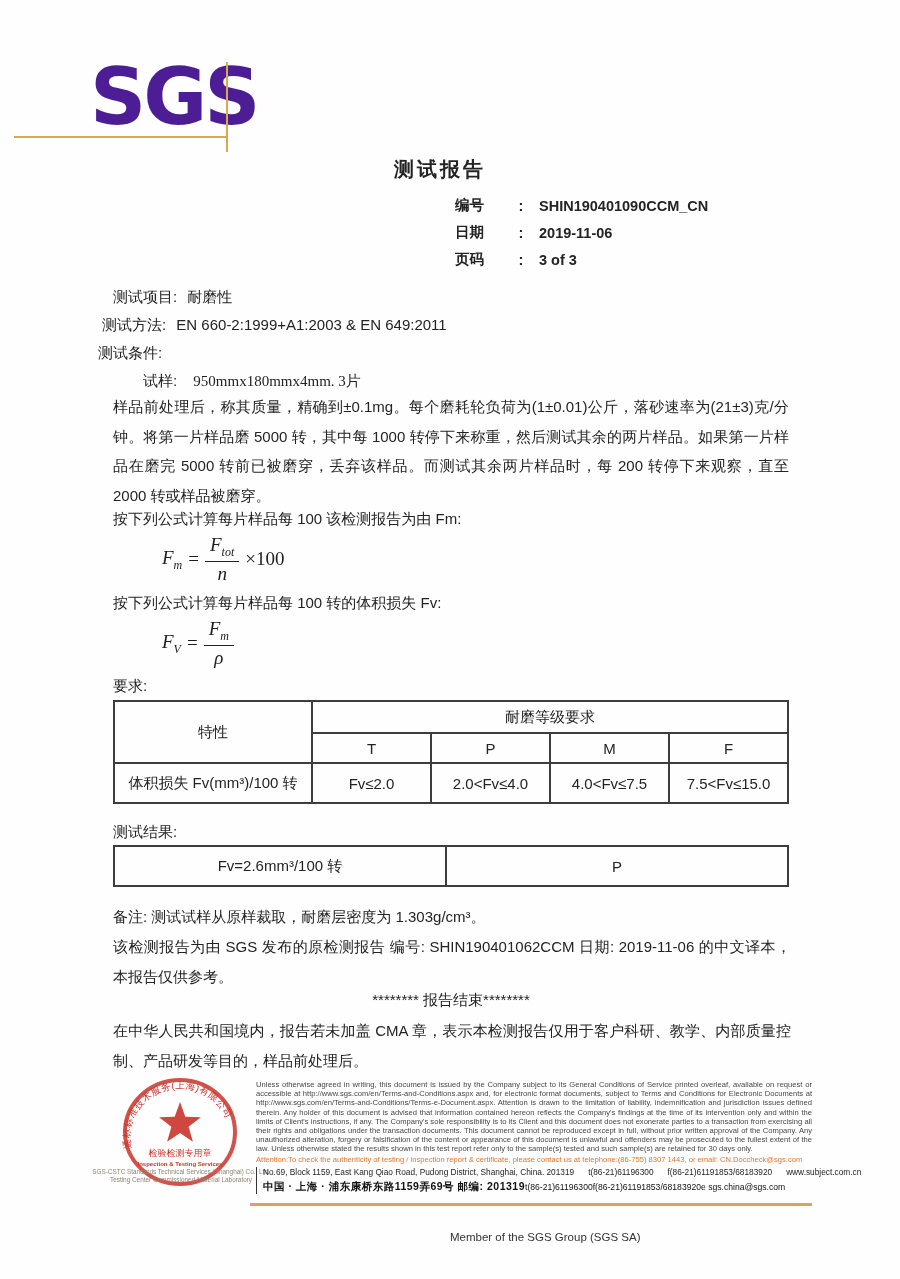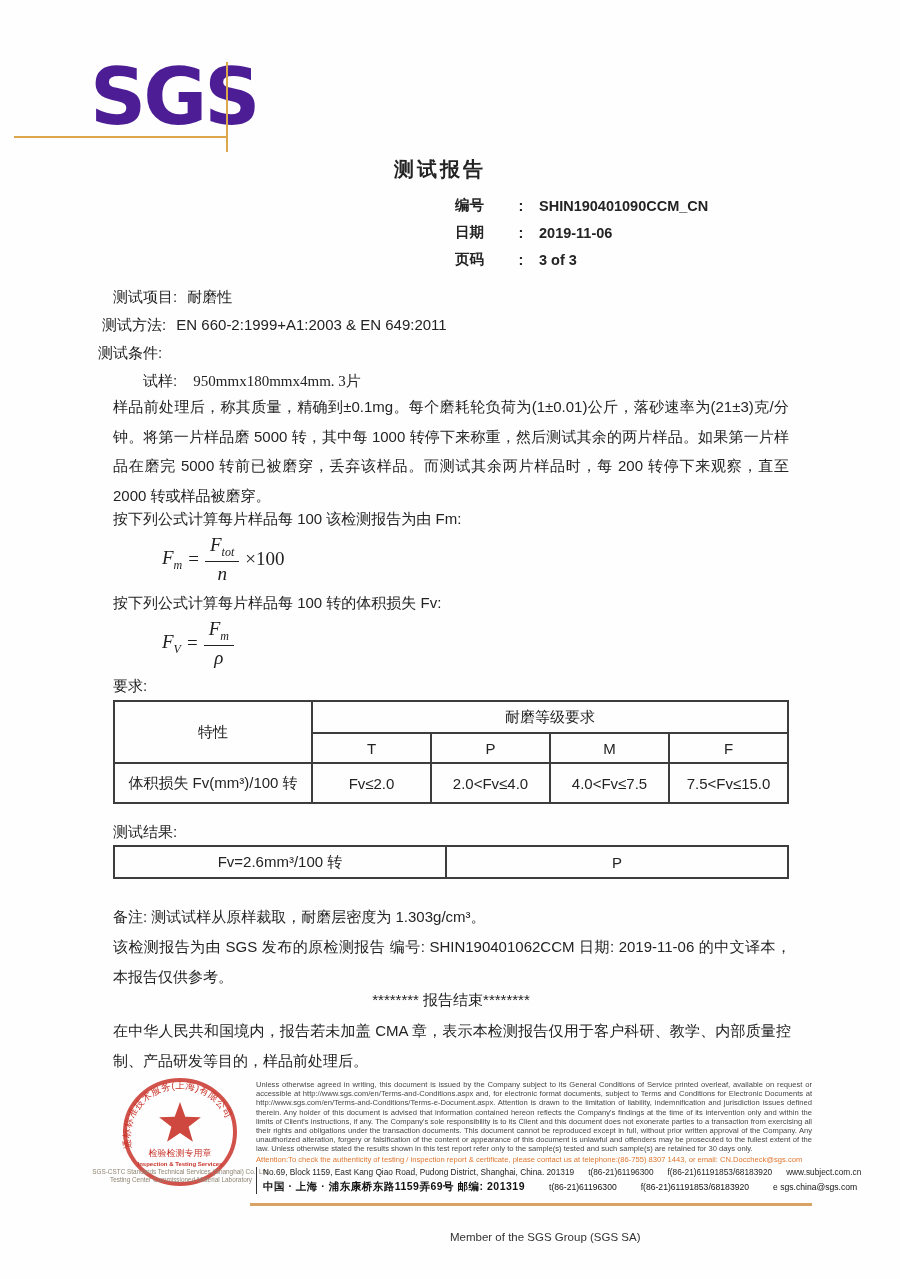--- a/index.html
+++ b/index.html
@@ -33,21 +33,21 @@
   .upright{font-style:normal;font-family:"Liberation Serif",serif;}
   
   table{border-collapse:collapse;table-layout:fixed;}
   td,th{border:2px solid #3d3d3d;text-align:center;font-size:15px;font-weight:normal;
         padding:0;vertical-align:middle;}
   
   .fineprint{font-size:7.6px;line-height:9.2px;color:#464646;text-align:justify;}
   .attention{font-size:7.6px;line-height:9.4px;color:#e0762e;margin-top:1px;}
   .addr{border-left:1.6px solid #333;padding-left:6px;}
   .addr-row1{display:flex;gap:14px;font-size:8.3px;color:#1d1d1d;margin-top:3px;white-space:nowrap;}
-  .addr-row2{display:flex;gap:24px;font-size:10.5px;color:#111;margin-top:3px;white-space:nowrap;
+  .addr-row2{display:flex;gap:0;font-size:10.5px;color:#111;margin-top:3px;white-space:nowrap;
              font-weight:bold;letter-spacing:.5px;align-items:baseline;}
   .addr-row2 .sm{font-size:8.6px;font-weight:normal;letter-spacing:0;}
   .tanline{left:250px;top:1203px;width:562px;height:2.5px;background:#d8a264;}
   .member{left:450px;top:1231px;width:362px;text-align:left;font-size:11.5px;color:#333;}
   .stamp-co{left:92px;top:1168px;width:178px;text-align:center;font-size:6.4px;line-height:8px;color:#8f8573;}
 </style>
 </head>
 <body>
 
 <div class="abs logo">SGS</div>
@@ -145,21 +145,21 @@
   </table>
 
 <div class="abs bl" style="left:113px;top:822px;">测试结果:</div>
 
 <table class="abs" style="left:113px;top:845px;width:676px;">
   <colgroup>
       <col style="width:332px;">
       <col>
     </colgroup>
   <tbody>
-  <tr style="height:32px;">
+  <tr style="height:40px;">
     <td>Fv=2.6mm³/100 转</td>
     <td>P</td>
   </tr>
 </tbody>
   </table>
 
 <div class="abs bl" style="left:113px;top:907px;">备注: 测试试样从原样裁取，耐磨层密度为 1.303g/cm³。</div>
 
 <div class="abs para" style="left:113px;top:932px;width:678px;">该检测报告为由 SGS 发布的原检测报告 编号: SHIN190401062CCM 日期: 2019-11-06 的中文译本，本报告仅供参考。</div>
 

